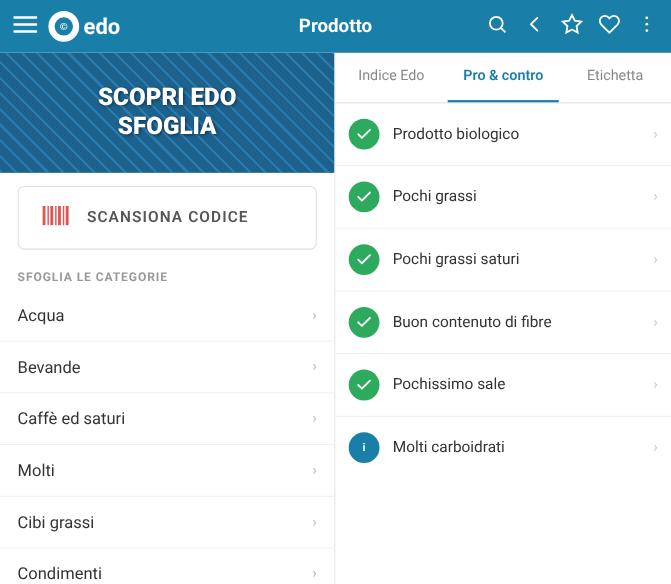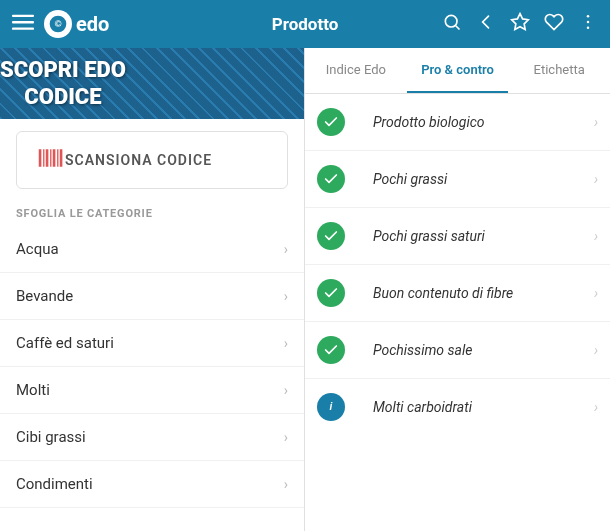--- a/index.html
+++ b/index.html
@@ -76,23 +76,24 @@
       display: flex;
       flex-direction: column;
       background: white;
       flex-shrink: 0;
       overflow-y: auto;
       border-right: 1px solid #e0e0e0;
     }
 
     .promo-banner {
       background: linear-gradient(rgba(0,0,0,0.35), rgba(0,0,0,0.35)), #2a8fc4;
-      height: 71px;
-      display: flex;
-      align-items: center;
+      height: 109px;
+      display: flex;
+      align-items: center;
+      justify-content: center;
       position: relative;
       overflow: hidden;
       flex-shrink: 0;
     }
     .promo-banner-bg {
       position: absolute;
       inset: 0;
       background: 
         linear-gradient(rgba(30,100,150,0.6), rgba(30,100,150,0.6)),
         repeating-linear-gradient(45deg, #3a9fd4 0px, #3a9fd4 2px, transparent 2px, transparent 10px);
@@ -107,20 +108,21 @@
       line-height: 1.2;
       text-shadow: 1px 1px 3px rgba(0,0,0,0.5);
     }
 
     .scan-btn {
       margin: 12px 16px;
       border: 1.5px solid #e0e0e0;
       border-radius: 6px;
       display: flex;
       align-items: center;
+      gap: 14px;
       padding: 12px 20px;
       cursor: pointer;
       background: white;
       flex-shrink: 0;
     }
     .scan-icon {
       color: #e05555;
     }
     .scan-icon svg { width: 28px; height: 28px; }
     .scan-label {
@@ -192,22 +194,21 @@
     .pros-cons-list {
       flex: 1;
       overflow-y: auto;
       padding: 0;
     }
     .pros-cons-item {
       display: flex;
       align-items: center;
       padding: 14px 12px;
       border-bottom: 1px solid #f0f0f0;
-      gap: 28px;
-      font-style: italic;
+      gap: 12px;
     }
     .pros-cons-item:last-child { border-bottom: none; }
     .status-icon {
       width: 28px;
       height: 28px;
       border-radius: 50%;
       display: flex;
       align-items: center;
       justify-content: center;
       flex-shrink: 0;
@@ -281,21 +282,21 @@
 </div>
 
 <div class="main-content">
 
   <div class="left-panel">
 
     <div class="promo-banner">
       <div class="promo-banner-bg"></div>
       <div class="promo-text">
         <span>SCOPRI EDO</span><br>
-        <span>CODICE</span>
+        <span>SFOGLIA</span>
       </div>
     </div>
 
     <div class="scan-btn">
       <span class="scan-icon">
         <svg viewBox="0 0 32 32" fill="#e05555">
           <rect x="2" y="6" width="3" height="20"></rect>
             <rect x="7" y="6" width="1.5" height="20"></rect>
           <rect x="10" y="6" width="3" height="20"></rect>
             <rect x="15" y="6" width="1.5" height="20"></rect>

